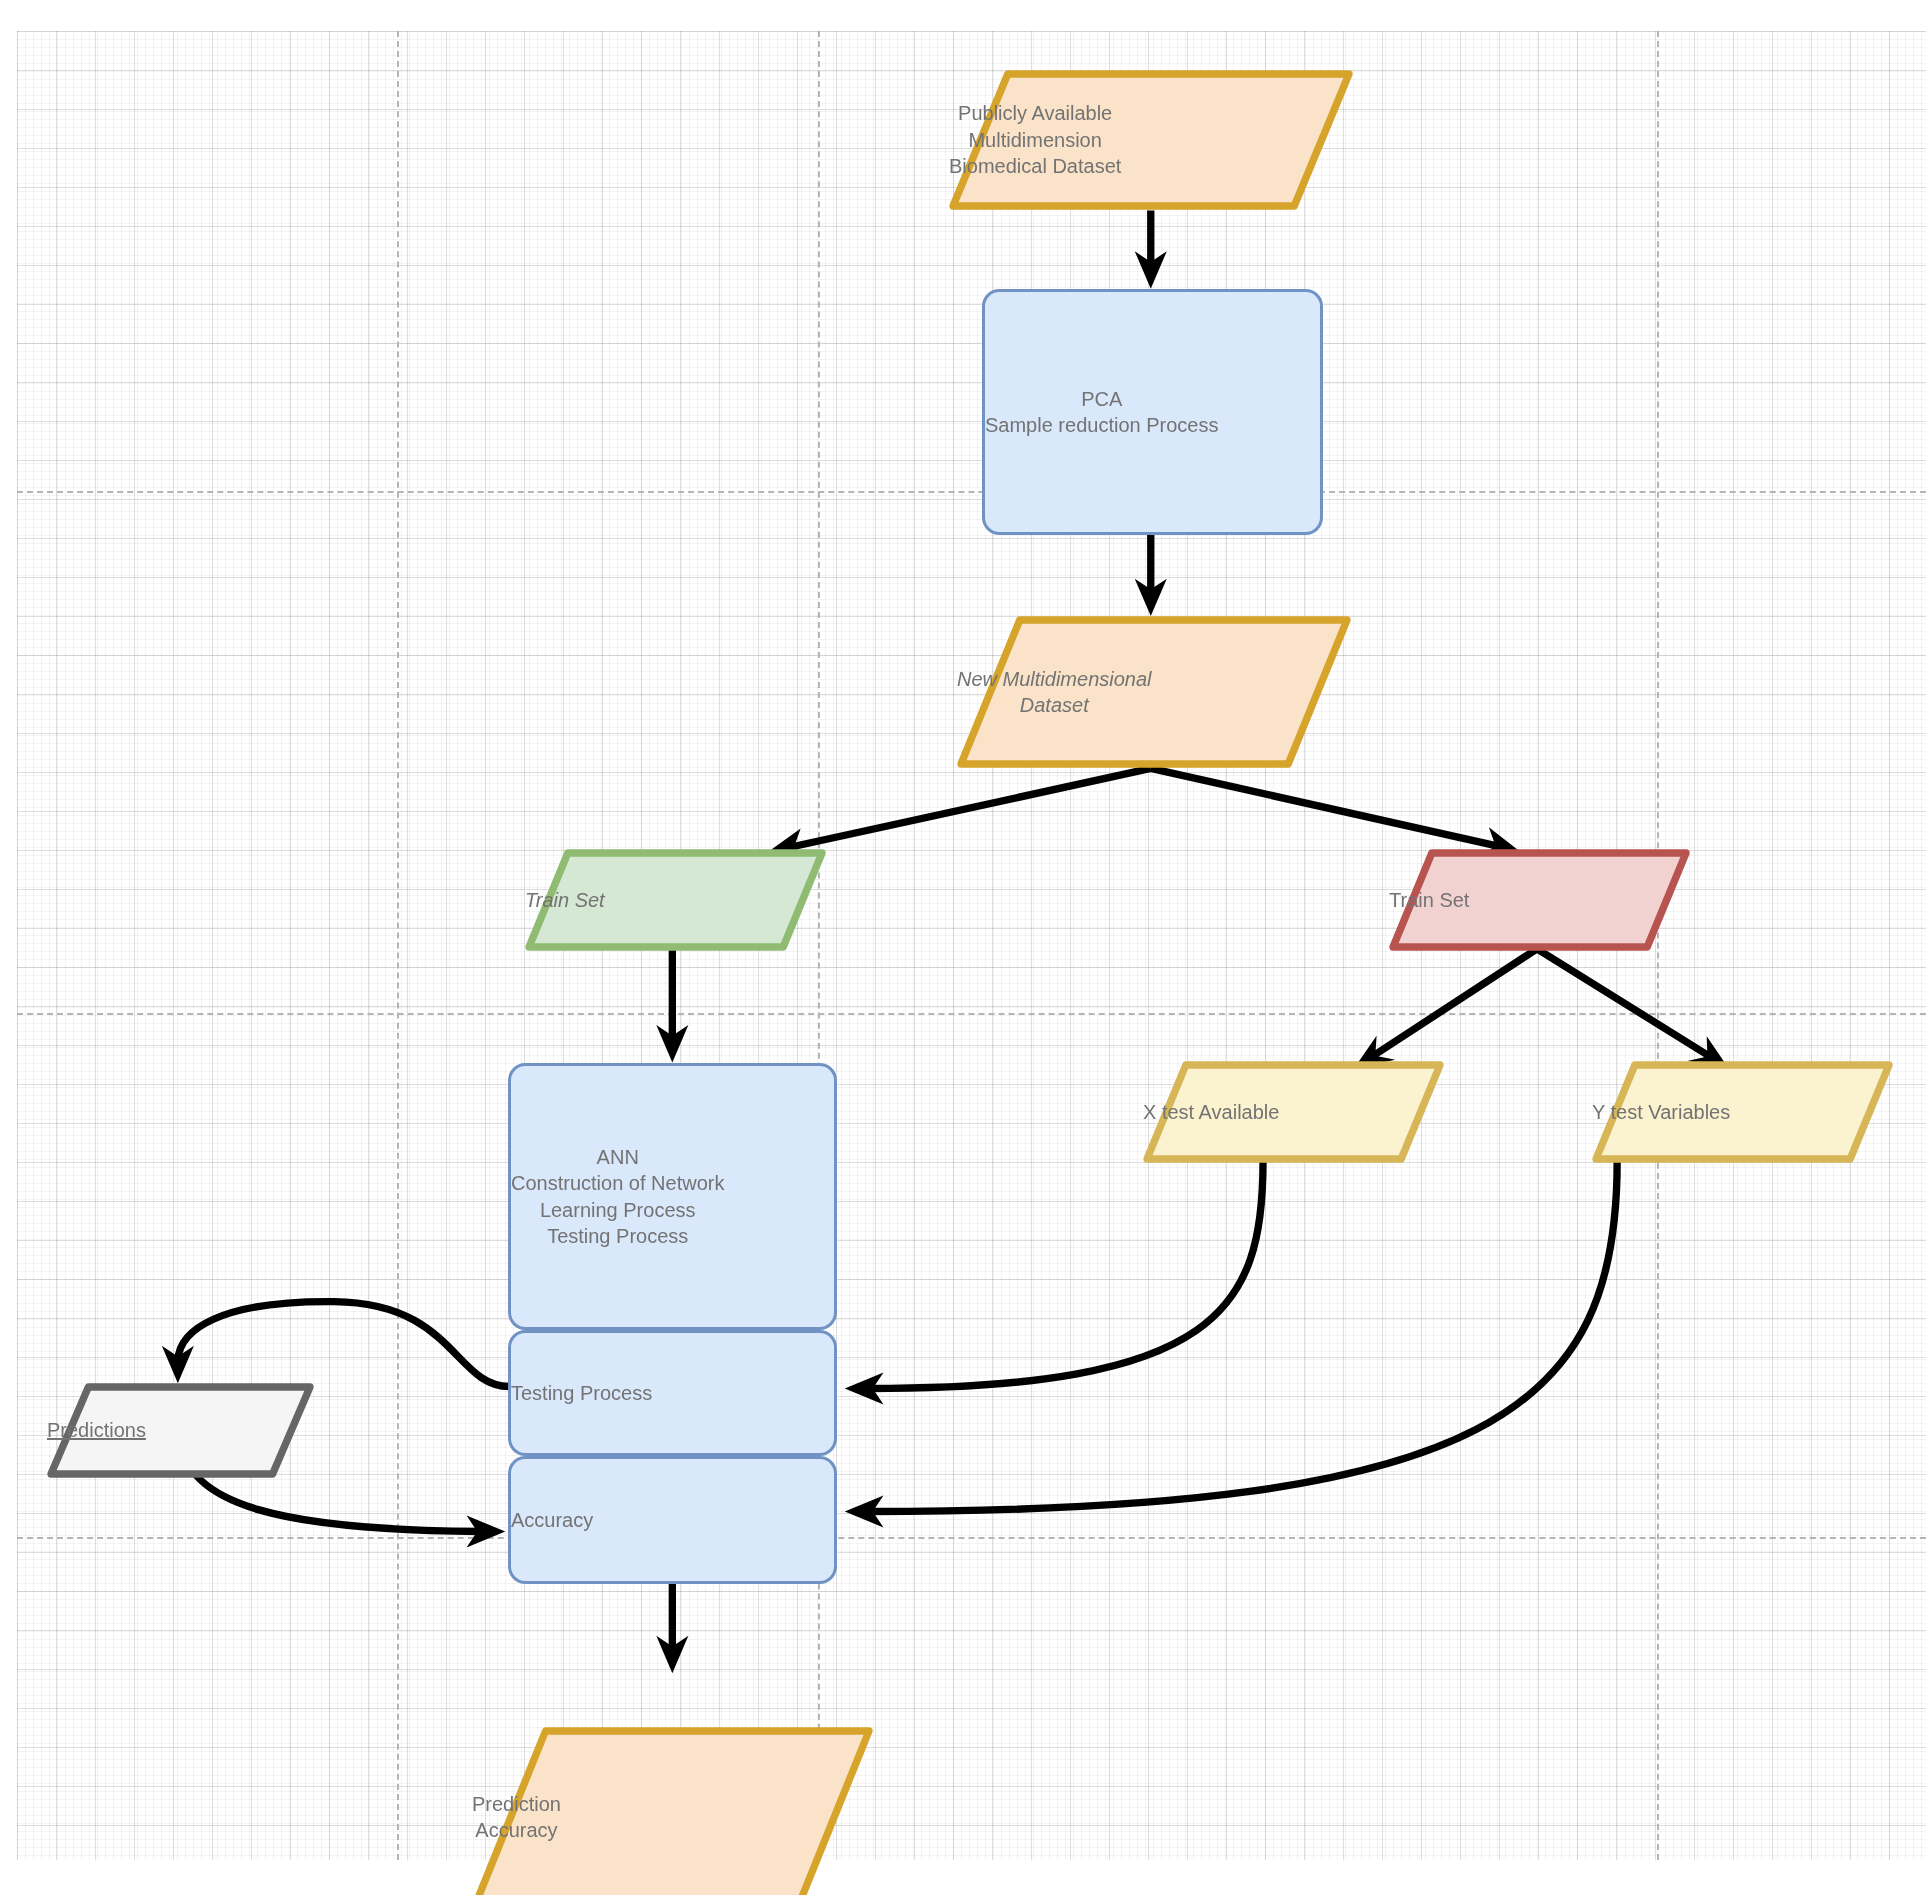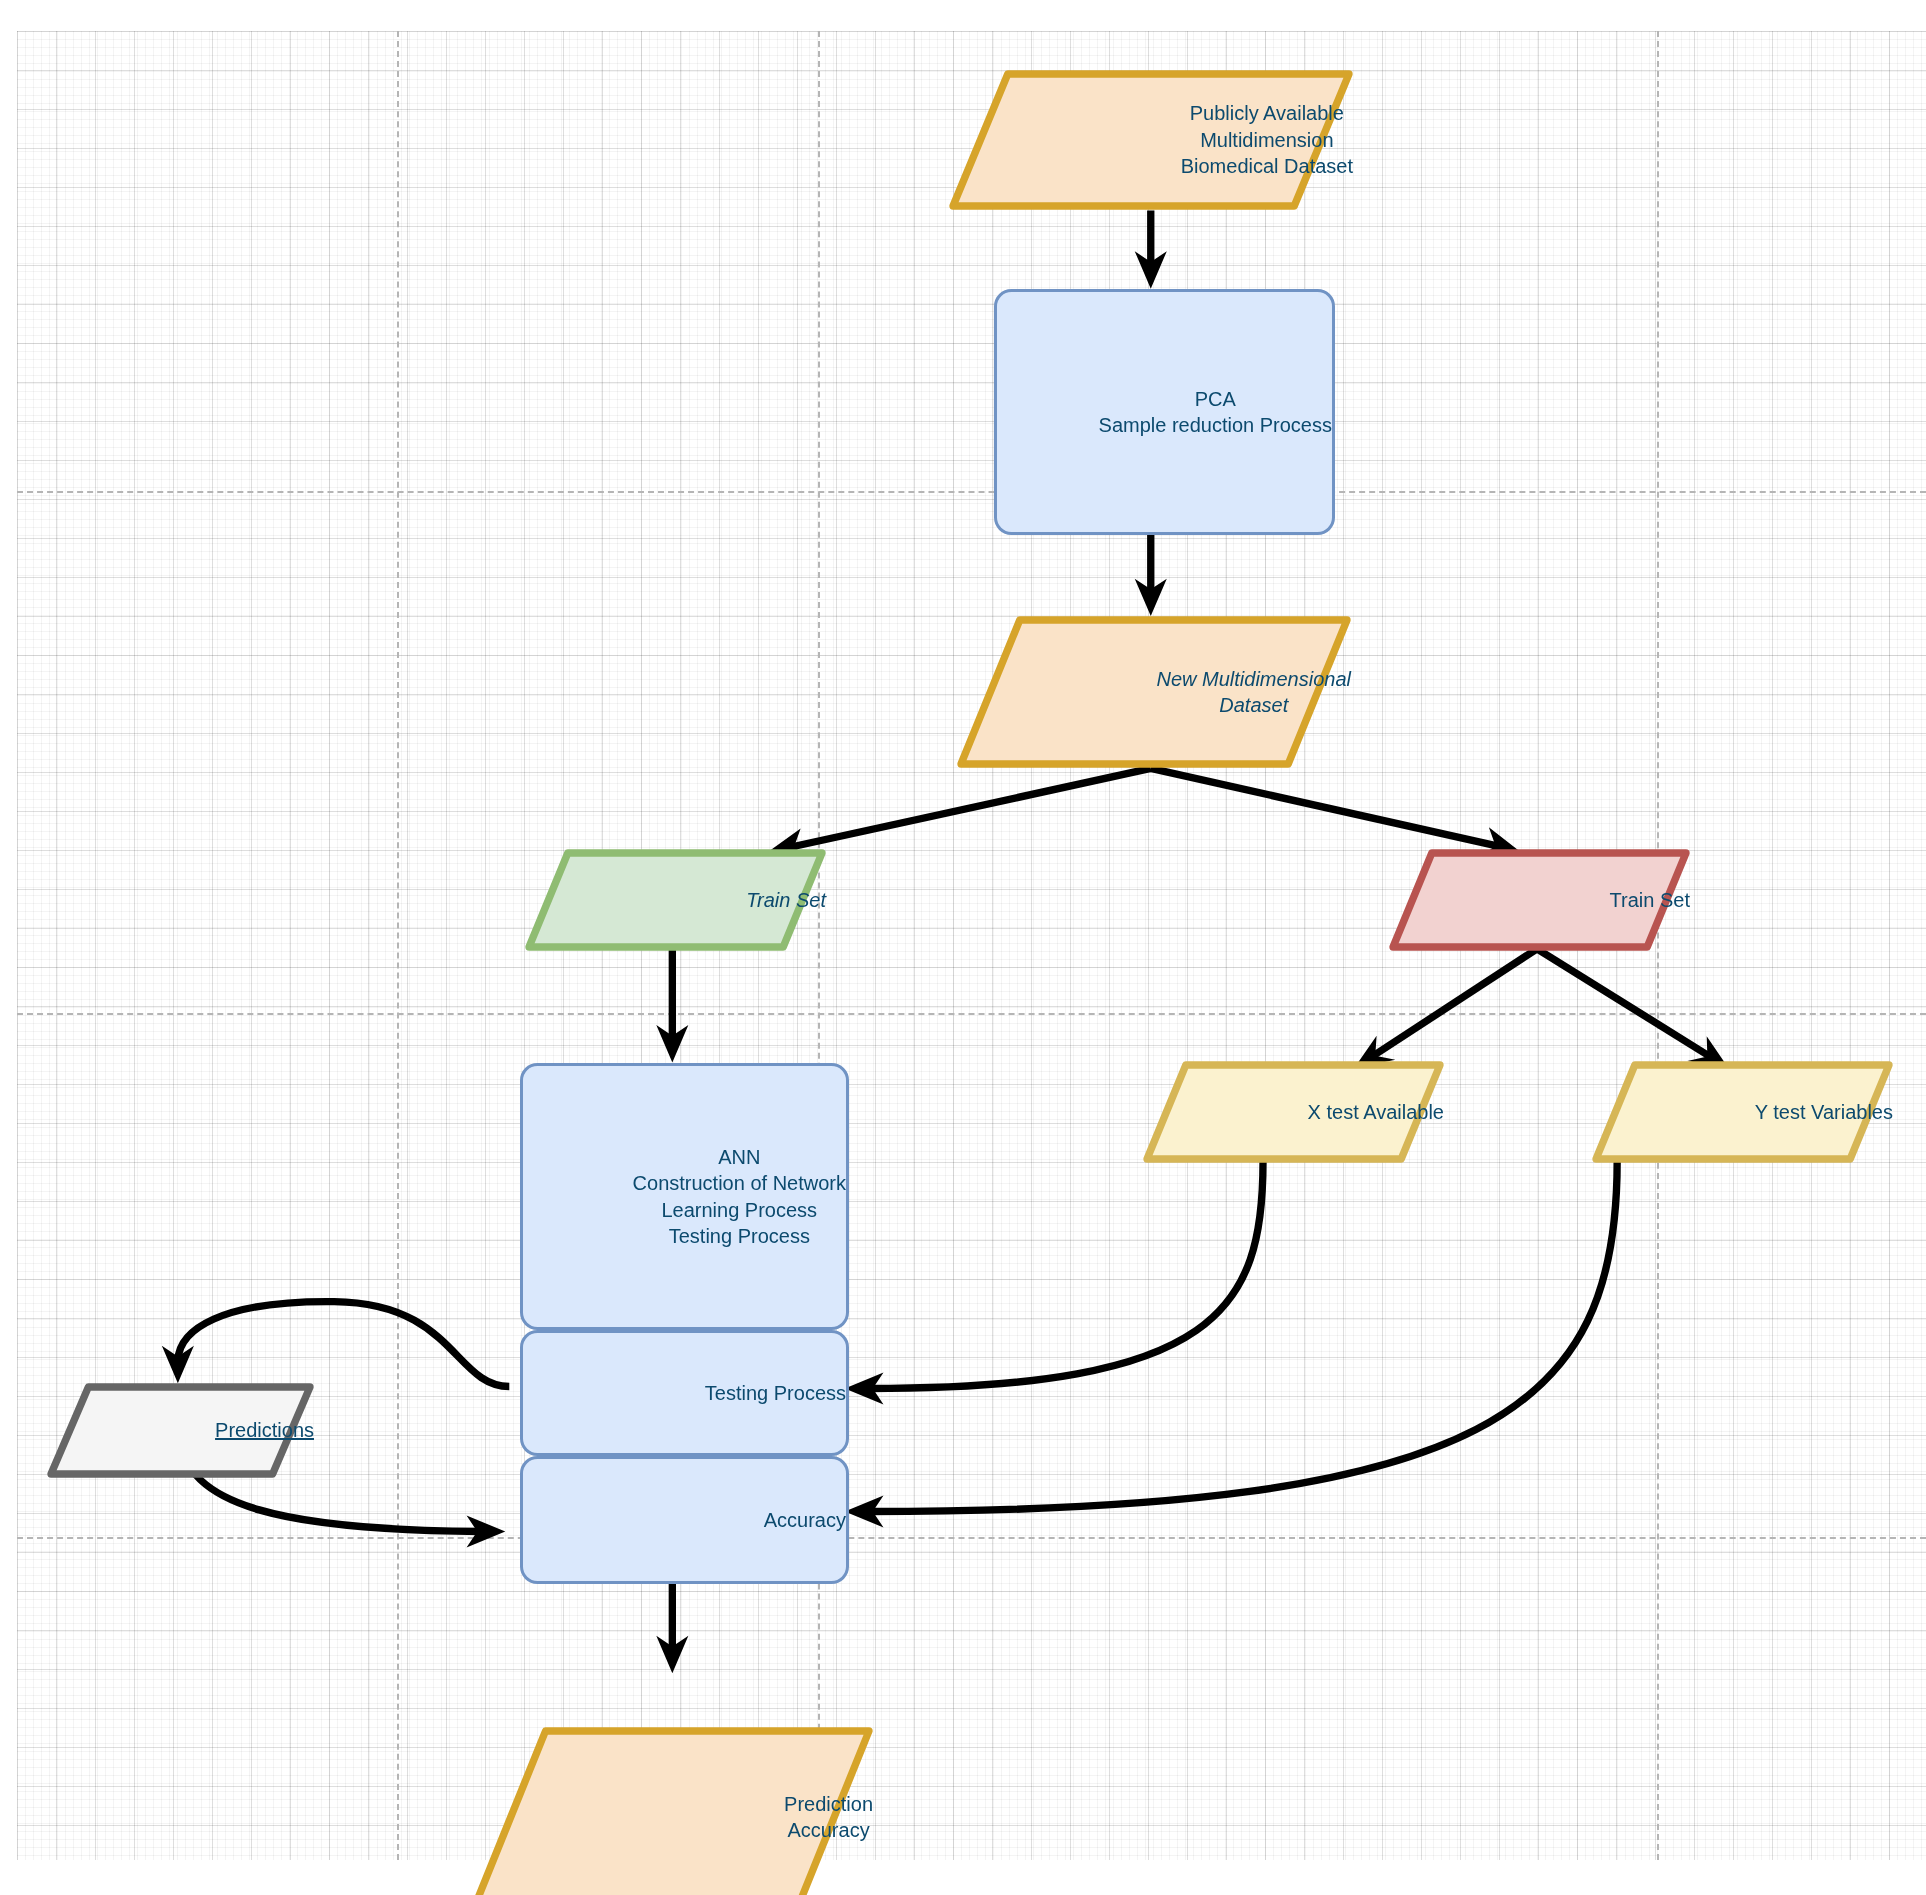--- a/index.html
+++ b/index.html
@@ -46,33 +46,32 @@
     border-top: 2px dashed #b5b5b5;
   }
 
   
   #shapes { position: absolute; inset: 0; }
 
   .node {
     position: absolute;
     display: flex;
     align-items: center;
-    justify-content: flex-end;
+    justify-content: flex-start;
     text-align: center;
-    color: #0c4a6e;
+    color: #737373;
     font-size: 20px;
     line-height: 1.32;
     white-space: pre-line;
     z-index: 5;
   }
   .proc {
     border-radius: 17.4px;
     background: #dae8fc;
     border: 3.3px solid #7093c4;
-    margin-left: 12px;
   }
   .node.para { background: transparent; border: none; }
   .para svg { position: absolute; inset: 0; width: 100%; height: 100%; }
   .para .lbl { position: relative; z-index: 2; }
 
   #edges {
     position: absolute; inset: 0;
     width: 1926px; height: 1895px;
     z-index: 3;
     pointer-events: none;

